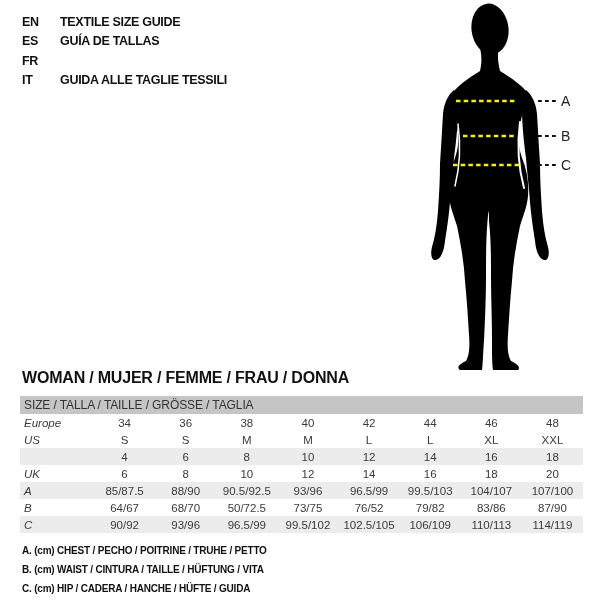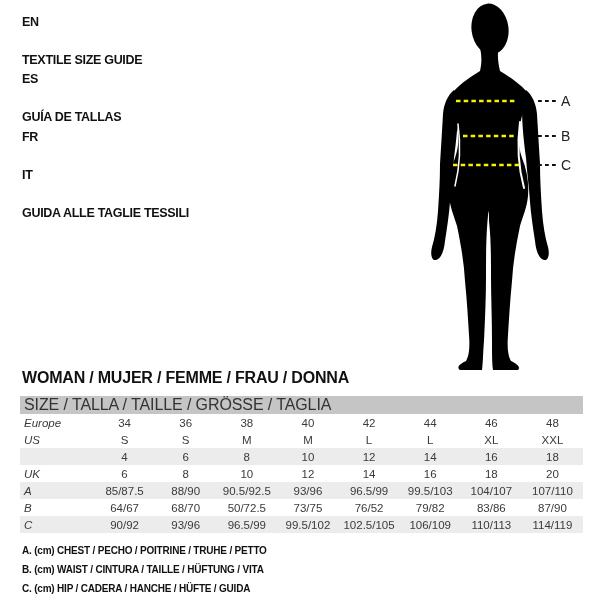--- a/index.html
+++ b/index.html
@@ -21,21 +21,20 @@
     top: 13px;
   }
   .lang-row {
     display: flex;
     line-height: 19.3px;
     font-weight: bold;
     font-size: 12.5px;
     letter-spacing: -0.3px;
     color: #111;
     white-space: nowrap;
-    flex-direction: column;
   }
   .lang-code { width: 38px; flex: 0 0 38px; }
 
   
   .figure-wrap {
     position: absolute;
     left: 420px;
     top: 0;
     width: 180px;
     height: 372px;
@@ -72,21 +71,21 @@
     border-collapse: collapse;
     table-layout: fixed;
     font-size: 11.5px;
     color: #3a3a3a;
   }
   .size-table col.label-col { width: 74px; }
   .size-table th {
     background: #c5c5c5;
     height: 18px;
     font-weight: normal;
-    font-size: 16px;
+    font-size: 12px;
     text-align: left;
     padding-left: 4px;
     color: #333;
     letter-spacing: -0.1px;
   }
   .size-table td {
     height: 17px;
     text-align: center;
     padding: 0;
     white-space: nowrap;
@@ -242,21 +241,21 @@
         </tr>
         <tr class="shaded">
           <td class="row-label">A</td>
           <td>85/87.5</td>
           <td>88/90</td>
           <td>90.5/92.5</td>
           <td>93/96</td>
           <td>96.5/99</td>
           <td>99.5/103</td>
           <td>104/107</td>
-          <td>107/110</td>
+          <td>107/100</td>
         </tr>
         <tr>
           <td class="row-label">B</td>
           <td>64/67</td>
           <td>68/70</td>
           <td>50/72.5</td>
           <td>73/75</td>
           <td>76/52</td>
           <td>79/82</td>
           <td>83/86</td>

